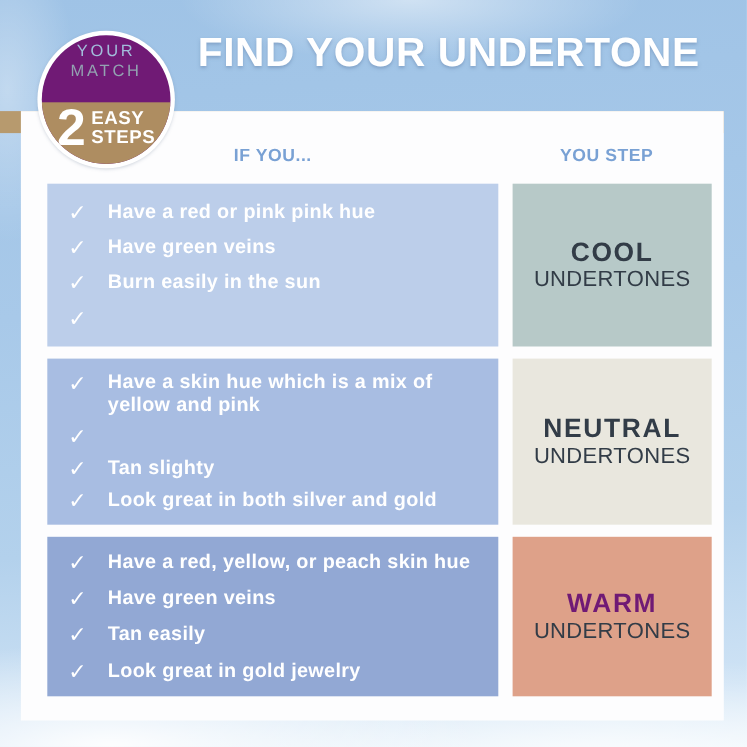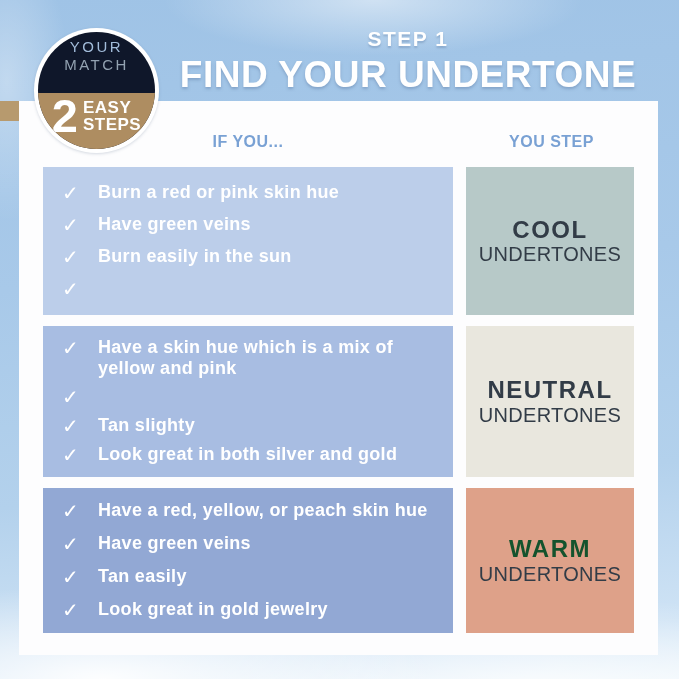--- a/index.html
+++ b/index.html
@@ -14,21 +14,21 @@
       radial-gradient(ellipse 520px 110px at 80% 101%, rgba(255,255,255,.75), rgba(255,255,255,0) 80%),
       linear-gradient(176deg, #9fc3e6 0%, #a8c9e9 40%, #b3d1ec 70%, #cfe3f5 92%, #eaf4fb 100%);
   }
 
   .tan-bar{position:absolute;left:0;top:101px;width:658px;height:20px;background:#b79a6e;}
   .panel{position:absolute;left:19px;top:101px;width:639px;height:554px;background:#fdfdfe;}
 
   
   .badge{position:absolute;left:34px;top:28px;width:125px;height:125px;border-radius:50%;
     background:#fff;box-shadow:0 1px 3px rgba(90,110,140,.25);}
-  .badge-inner{position:absolute;inset:4px;border-radius:50%;overflow:hidden;background:#0f172a;}
+  .badge-inner{position:absolute;inset:4px;border-radius:50%;overflow:hidden;background:#701a75;}
   .badge-tan{position:absolute;left:0;right:0;top:61px;bottom:0;}
   .badge-top{position:absolute;left:0;right:0;top:7px;text-align:center;line-height:1;}
   .b-your{font-size:15px;letter-spacing:2.5px;color:#a2bcda;margin-bottom:3px;}
   .b-perfect{font-size:17px;font-weight:700;letter-spacing:1.5px;color:#6d93bf;margin-bottom:3px;}
   .b-match{font-size:15px;letter-spacing:2.5px;color:#93a2b1;}
   .badge-steps{position:absolute;left:0;right:0;top:64px;display:flex;justify-content:center;align-items:center;gap:5px;color:#fff;}
   .b-num{font-size:47px;font-weight:700;line-height:.85;}
   .b-col{display:flex;flex-direction:column;text-align:left;font-weight:700;font-size:17px;line-height:1;letter-spacing:.5px;justify-content:flex-end;}
 
   
@@ -47,21 +47,21 @@
   .row2{top:326px;height:151px;}
   .row3{top:488px;height:145px;}
   .list-box{position:absolute;left:43px;width:410px;top:0;bottom:0;
     display:flex;flex-direction:column;justify-content:center;padding:0;box-sizing:border-box;}
   .row1 .list-box{gap:10px;}
   .row2 .list-box{gap:7px;}
   .row3 .list-box{gap:11px;}
   .item{display:flex;align-items:flex-start;gap:14px;padding-left:19px;color:#fff;}
   .check{width:22px;font-family:"DejaVu Sans",sans-serif;font-size:20px;line-height:1.1;font-weight:700;flex:0 0 auto;}
   .item-text{font-size:18px;font-weight:600;letter-spacing:.3px;line-height:1.18;max-width:352px;}
-  .result-box{position:absolute;left:466px;width:168px;top:0;bottom:0;
+  .result-box{position:absolute;left:466px;width:181px;top:0;bottom:0;
     display:flex;flex-direction:column;justify-content:center;align-items:center;text-align:center;line-height:1.15;}
   .r1{font-size:24px;font-weight:700;letter-spacing:1.5px;}
   .r2{font-size:20px;font-weight:400;letter-spacing:.3px;}
 </style>
 </head>
 <body>
 
 <div class="page">
   <div class="sky"></div>
   <div class="tan-bar" style="background-color: rgb(183, 154, 110);"></div>
@@ -78,32 +78,31 @@
         <span class="b-num">2</span>
         <span class="b-col">
           <span>EASY</span>
           <span>STEPS</span>
         </span>
       </div>
     </div>
   </div>
 
   <div class="titles">
-    <div class="step">STEP 1</div>
     <div class="main-title">FIND YOUR UNDERTONE</div>
   </div>
 
   <div class="col-head left" style="color: rgb(121, 161, 212);">IF YOU...</div>
   <div class="col-head right" style="color: rgb(121, 161, 212);">YOU STEP</div>
 
   <div class="row row1">
     <div class="list-box" style="background-color: rgb(188, 206, 234);">
       <div class="item">
         <span class="check">✓</span>
-        <span class="item-text">Burn a red or pink skin hue</span>
+        <span class="item-text">Have a red or pink pink hue</span>
       </div>
       <div class="item">
         <span class="check">✓</span>
         <span class="item-text">Have green veins</span>
       </div>
       <div class="item">
         <span class="check">✓</span>
         <span class="item-text">Burn easily in the sun</span>
       </div>
       <div class="item">
@@ -153,17 +152,17 @@
       <div class="item">
         <span class="check">✓</span>
         <span class="item-text">Tan easily</span>
       </div>
       <div class="item">
         <span class="check">✓</span>
         <span class="item-text">Look great in gold jewelry</span>
       </div>
     </div>
     <div class="result-box" style="background-color: rgb(222, 161, 137);">
-      <div class="r1" style="color: #14532d;">WARM</div>
+      <div class="r1" style="color: #701a75;">WARM</div>
       <div class="r2" style="color: rgb(50, 60, 71);">UNDERTONES</div>
     </div>
   </div>
 </div>
 
 </body></html>

